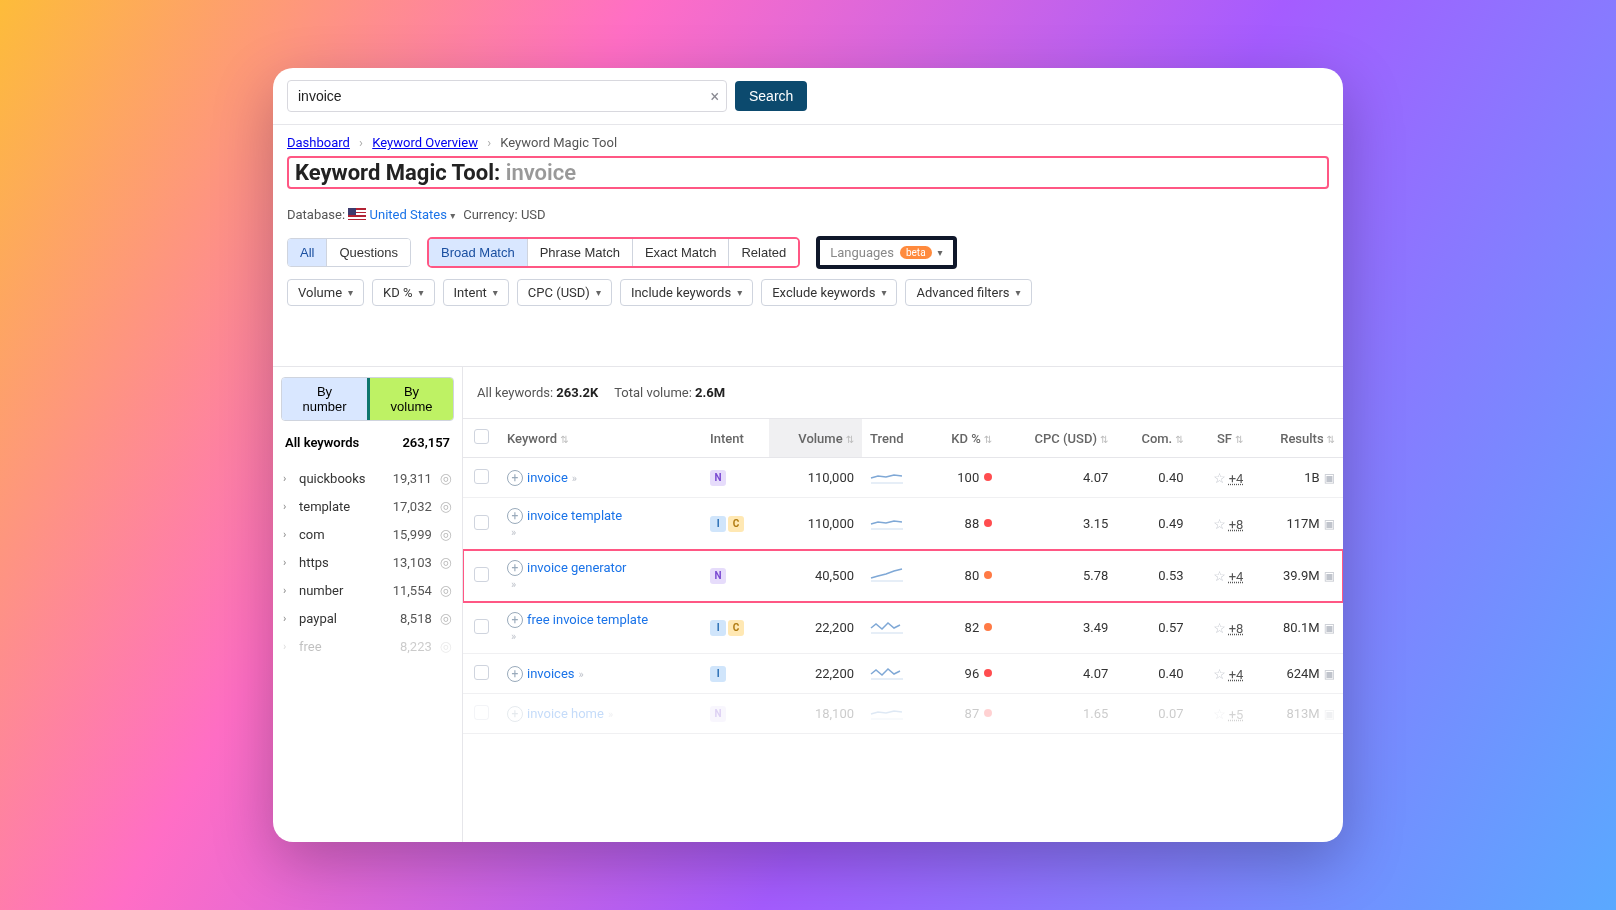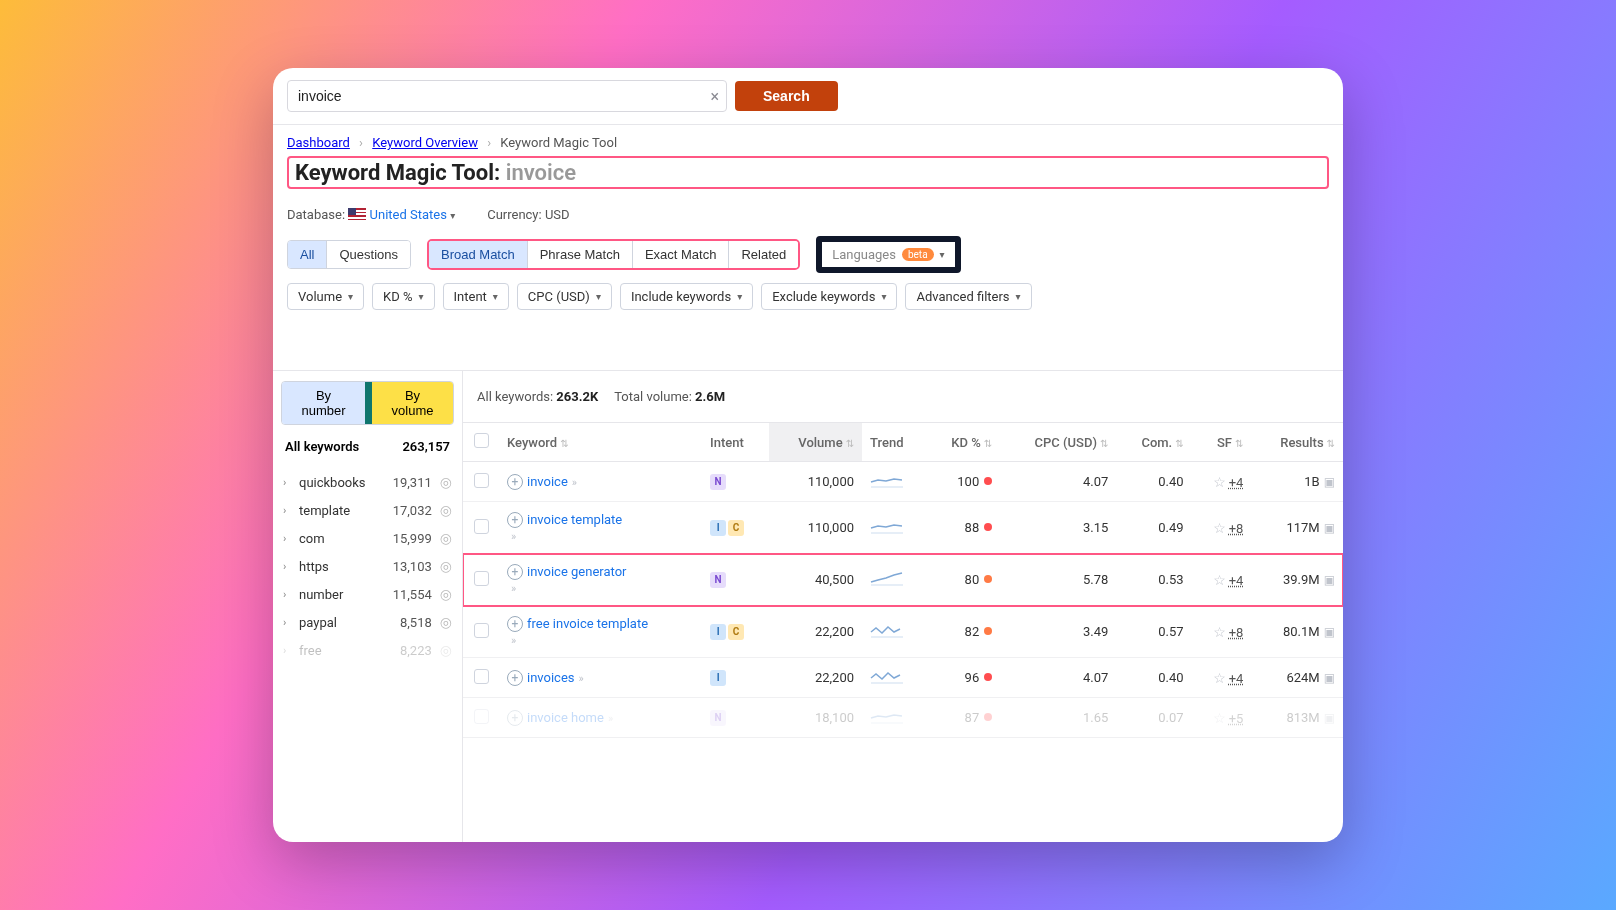--- a/index.html
+++ b/index.html
@@ -2,46 +2,46 @@
 <html><head>
 <meta charset="utf-8">
 <style>
 * { box-sizing: border-box; margin: 0; padding: 0; }
 body { font-family: -apple-system, BlinkMacSystemFont, "Segoe UI", Roboto, Helvetica, Arial, sans-serif; width: 1616px; height: 910px; background: linear-gradient(120deg, #fdbc3a 0%, #ff6ec5 30%, #a55cff 60%, #5aa9ff 100%); display: flex; justify-content: center; align-items: center; overflow: hidden; }
 .window { width: 1070px; height: 774px; background: #fff; border-radius: 20px; box-shadow: 0 20px 60px rgba(0,0,0,0.25); overflow: hidden; display: flex; flex-direction: column; }
 .topbar { padding: 12px 14px; border-bottom: 1px solid #e6e6ea; display: flex; gap: 8px; align-items: center; }
 .search-wrap { flex: 0 0 440px; position: relative; }
 .search-input { width: 100%; height: 32px; border: 1px solid #d8d8de; border-radius: 4px; padding: 4px 30px 4px 10px; font-size: 14px; color: #222; }
 .clear-x { position: absolute; right: 8px; top: 50%; transform: translateY(-50%); color: #8a8a92; font-size: 16px; cursor: pointer; }
-.search-btn { background: #c2410c; color: #fff; border: none; border-radius: 4px; padding: 7px 28px; font-size: 14px; cursor: pointer; font-weight: bold; }
+.search-btn { background: #0c4a6e; color: #fff; border: none; border-radius: 4px; padding: 7px 14px; font-size: 14px; cursor: pointer; }
 .crumbs { padding: 10px 14px 2px; font-size: 13px; color: #3a7bd5; }
 .crumbs .sep { color: #aaa; margin: 0 6px; }
 .crumbs .current { color: #555; }
 .titlebox { margin: 4px 14px 12px; display: inline-block; border: 2px solid #ff5784; border-radius: 4px; padding: 2px 6px; }
 .titlebox h1 { font-size: 22px; font-weight: 700; color: #222; display: inline; }
 .titlebox .query { color: #999; font-weight: 600; }
-.meta { padding: 6px 14px 14px; font-size: 13px; color: #555; display: flex; gap: 32px; }
+.meta { padding: 6px 14px 14px; font-size: 13px; color: #555; display: flex; gap: 8px; }
 .meta a { color: #1a73e8; text-decoration: none; }
 .flag { display:inline-block; width:18px; height:12px; background: linear-gradient(#b22234 0 15%, #fff 15% 30%, #b22234 30% 45%, #fff 45% 60%, #b22234 60% 75%, #fff 75% 90%, #b22234 90% 100%); position:relative; vertical-align:-1px;}
 .flag::before{content:"";position:absolute;left:0;top:0;width:8px;height:7px;background:#3c3b6e;}
 .tabs { padding: 0 14px; display: flex; gap: 16px; align-items: center; flex-wrap: wrap; }
 .seg { display: inline-flex; border: 1px solid #cfd4de; border-radius: 4px; overflow: hidden; }
 .seg button { background: #fff; border: none; padding: 6px 12px; font-size: 13px; color: #333; cursor: pointer; border-left: 1px solid #cfd4de; }
 .seg button:first-child { border-left: none; }
 .seg button.active { background: #d9e7ff; color: #1a4fa0; font-weight: 500; }
 .seg.match { border: 2px solid #ff5784; border-radius: 5px; }
-.lang { border: 6px solid #0f172a; border-radius: 4px; padding: 5px 10px; font-size: 13px; color: #888; display: inline-flex; align-items: center; gap: 6px; }
+.lang { border: 4px solid #0f172a; border-radius: 4px; padding: 5px 10px; font-size: 13px; color: #888; display: inline-flex; align-items: center; gap: 6px; }
 .beta { background: #ff8a3d; color: #fff; font-size: 10px; padding: 1px 6px; border-radius: 8px; }
 .caret { font-size: 10px; color: #666; }
 .filters { padding: 10px 14px 14px; display: flex; gap: 8px; flex-wrap: wrap; }
 .fpill { border: 1px solid #cfd4de; border-radius: 4px; padding: 5px 10px; font-size: 13px; color: #333; background: #fff; display: inline-flex; align-items: center; gap: 6px; cursor: pointer; }
 .content { flex: 1; display: flex; border-top: 1px solid #e6e6ea; overflow: hidden; margin-top: 46px; }
 .side { width: 190px; border-right: 1px solid #e6e6ea; padding: 10px 8px; display: flex; flex-direction: column; gap: 6px; overflow-y: auto; position: relative; }
 .side-seg { display: inline-flex; border: 1px solid #cfd4de; border-radius: 4px; overflow: hidden; align-self: flex-start; }
-.side-seg button { background: #fde047; border: none; padding: 6px 12px; font-size: 13px; cursor: pointer; border-left: 7px solid #0f766e; }
+.side-seg button { background: #bef264; border: none; padding: 6px 12px; font-size: 13px; cursor: pointer; border-left: 3px solid #0f766e; }
 .side-seg button:first-child { border-left: none; }
 .side-seg button.active { background: #d9e7ff; }
 .side-total { display: flex; justify-content: space-between; padding: 8px 4px; font-size: 13px; font-weight: 600; }
 .srow { display: flex; align-items: center; gap: 4px; padding: 6px 2px; font-size: 13px; color: #333; }
 .srow .chev { color: #888; font-size: 11px; width: 12px; }
 .srow .sname { flex: 1; }
 .srow .scount { color: #555; }
 .srow .eye { color: #bbb; font-size: 14px; margin-left: 4px; }
 .srow.faded { opacity: 0.3; }
 .main { flex: 1; display: flex; flex-direction: column; overflow: hidden; }

